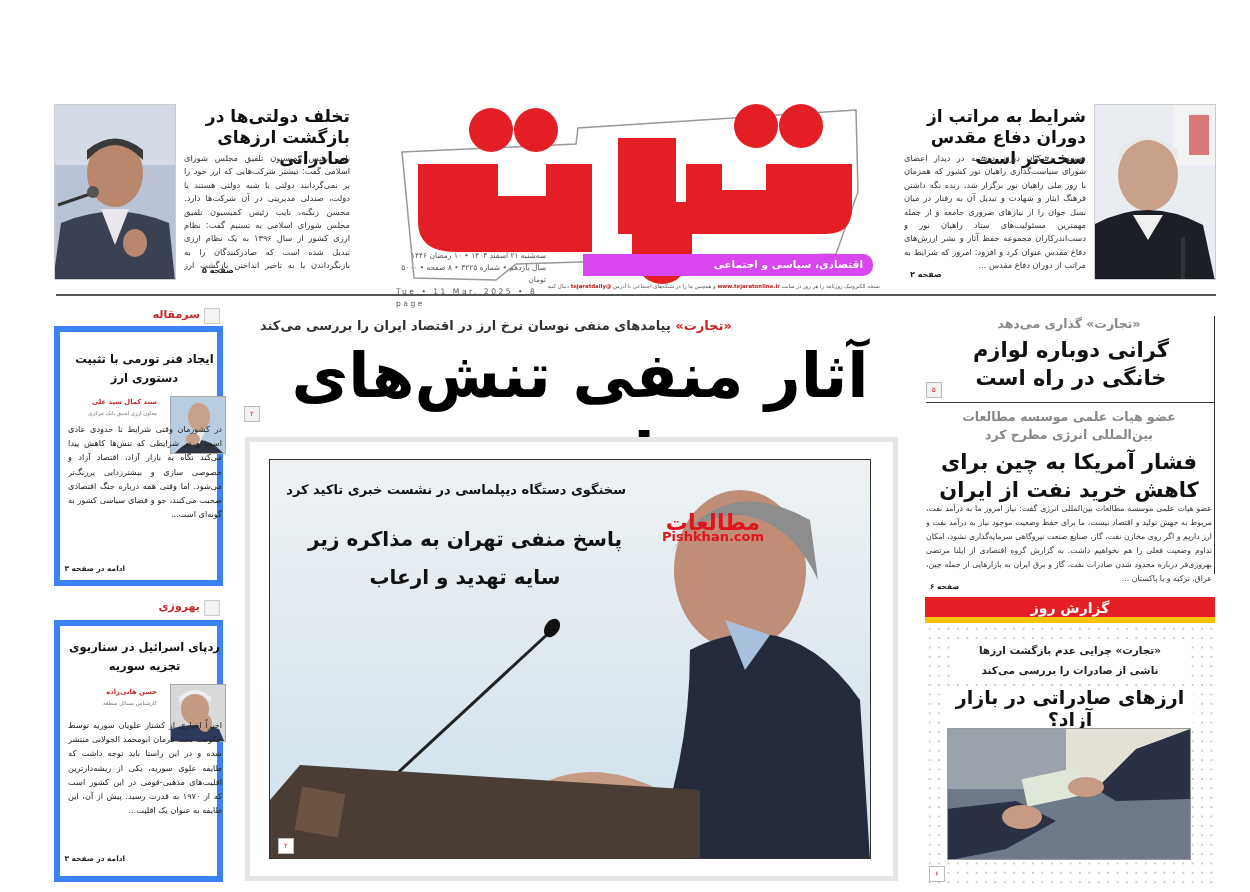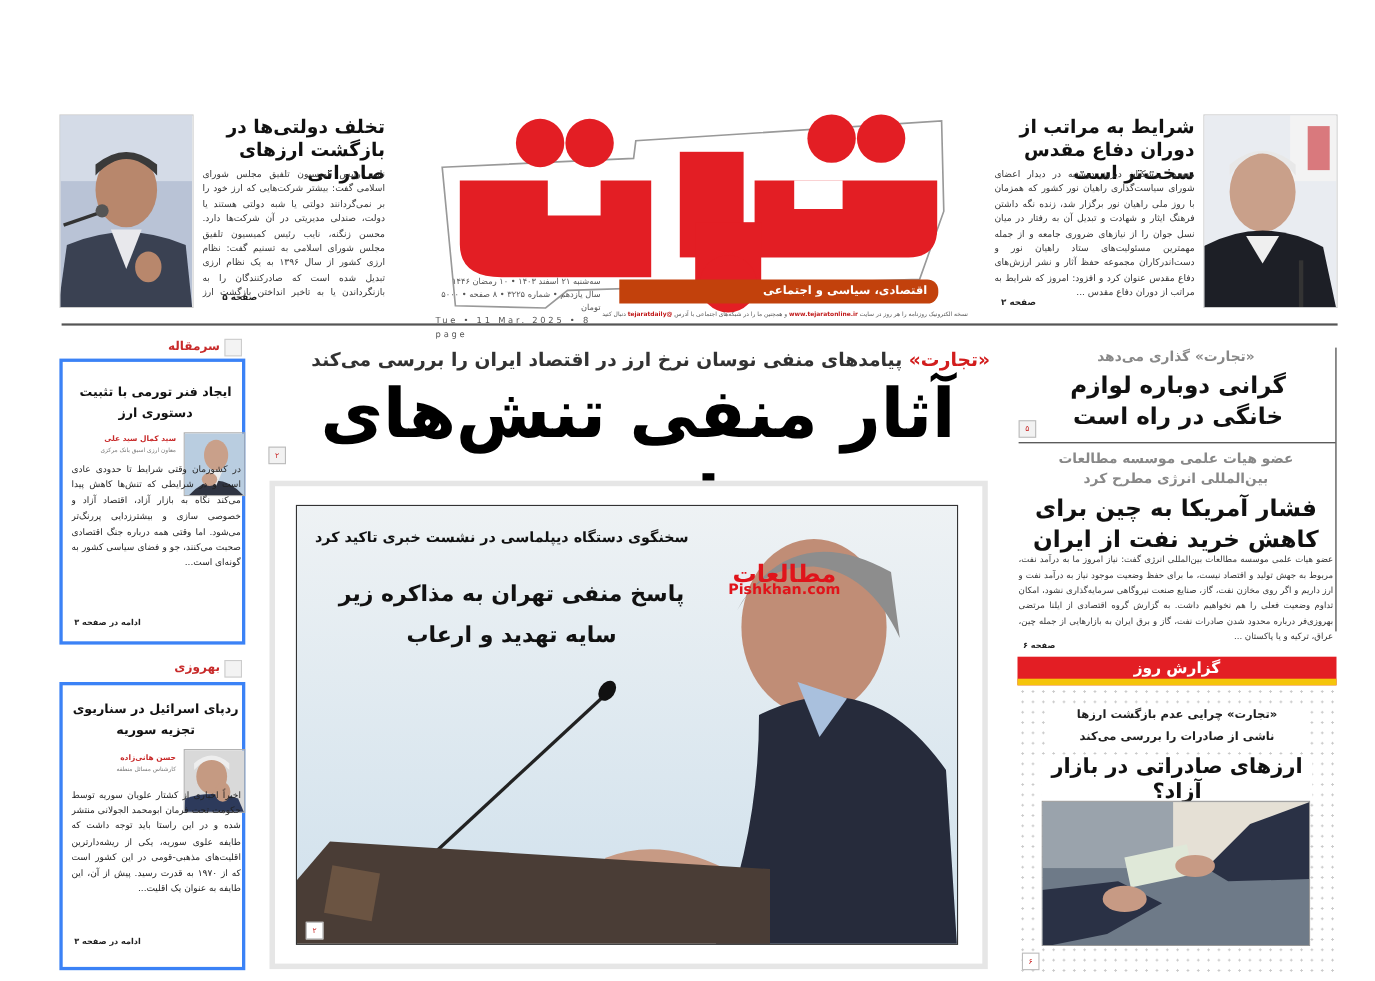--- a/index.html
+++ b/index.html
@@ -10,42 +10,42 @@
 
   
   .top-story { top: 104px; height: 180px; }
   .top-story .photo { position: absolute; top: 0; width: 122px; height: 176px; border: 1px solid #ccc; overflow: hidden; }
   .top-story .title { position: absolute; font-weight: bold; font-size: 17px; line-height: 21px; text-align: right; color: #111; }
   .top-story .body { position: absolute; font-size: 8.3px; line-height: 13.4px; color: #333; text-align: justify; }
   .top-story .pageref { position: absolute; font-size: 8px; font-weight: bold; color: #222; }
 
   .logo-wrap { left: 396px; top: 92px; width: 478px; height: 196px; }
   .logo-svg { position: absolute; left: 0; top: 0; }
-  .logo-tagline { position: absolute; right: 21px; top: 162px; width: 290px; height: 22px; background: #c2410c; border-radius: 0 10px 10px 0; }
+  .logo-tagline { position: absolute; right: 1px; top: 162px; width: 290px; height: 22px; background: #d946ef; border-radius: 0 10px 10px 0; }
   .logo-tagline span { position: absolute; right: 10px; top: 4px; font-size: 10.5px; color: #fff; font-weight: bold; }
   .logo-date { position: absolute; left: 0; top: 158px; font-size: 7.5px; color: #555; line-height: 12px; text-align: right; width: 150px; }
   .logo-date .en { direction: ltr; text-align: left; letter-spacing: 2.5px; font-size: 7.6px; color: #555; }
   .promo-line { left: 540px; top: 283px; width: 340px; font-size: 5.4px; color: #555; white-space: nowrap; }
   .promo-line b { color: #c01818; }
 
   .mast-rule { left: 56px; top: 294px; width: 1160px; height: 2px; background: #555; }
 
   
-  .col-box { border: 3px solid #3b82f6; background: #fff; }
+  .col-box { border: 6px solid #3b82f6; background: #fff; }
   .section-tag { font-size: 11px; font-weight: bold; color: #c82a2a; }
   .tag-square { width: 16px; height: 16px; border: 1px solid #ccc; background: #f3f3f3; }
   .op-title { font-weight: bold; font-size: 11.5px; line-height: 19px; text-align: center; color: #111; }
   .op-author { font-size: 6.8px; font-weight: bold; color: #c82a2a; text-align: right; }
   .op-role { font-size: 5.4px; color: #777; text-align: right; }
   .op-photo { border: 1px solid #aaa; overflow: hidden; }
   .op-body { font-size: 8.2px; line-height: 14.2px; color: #222; text-align: justify; }
   .op-cont { font-size: 7.4px; font-weight: bold; color: #222; }
 
   
-  .kicker { left: 260px; top: 318px; width: 640px; text-align: right; font-size: 17px; font-weight: bold; color: #333; }
+  .kicker { left: 260px; top: 318px; width: 640px; text-align: left; font-size: 13px; font-weight: bold; color: #333; }
   .kicker .brand { color: #d21d1d; }
   .headline { left: 280px; top: 336px; width: 600px; text-align: center; font-size: 62px; font-weight: bold; color: #000; letter-spacing: -2px; line-height: 80px; }
   .page-num-box { width: 16px; height: 16px; border: 1px solid #bbb; background: #f2f2f2; font-size: 7px; color: #c82a2a; text-align: center; line-height: 14px; }
 
   .center-frame { left: 245px; top: 437px; width: 653px; height: 444px; border: 5px solid #e6e6e6; background: #fff; }
   .center-photo { left: 269px; top: 459px; width: 602px; height: 400px; border: 1px solid #333; overflow: hidden; background: #dfeaf2; }
   .photo-kicker { position: absolute; right: 244px; top: 22px; font-weight: bold; font-size: 13px; color: #111; }
   .photo-title { position: absolute; right: 235px; top: 60px; width: 340px; font-weight: bold; font-size: 20px; line-height: 38px; text-align: center; color: #111; }
   .watermark { position: absolute; left: 392px; top: 56px; color: #e0141b; font-size: 13px; font-weight: bold; direction: ltr; text-align: center; line-height: 14px; }
   .watermark .wm-fa { font-size: 22px; display: block; }

